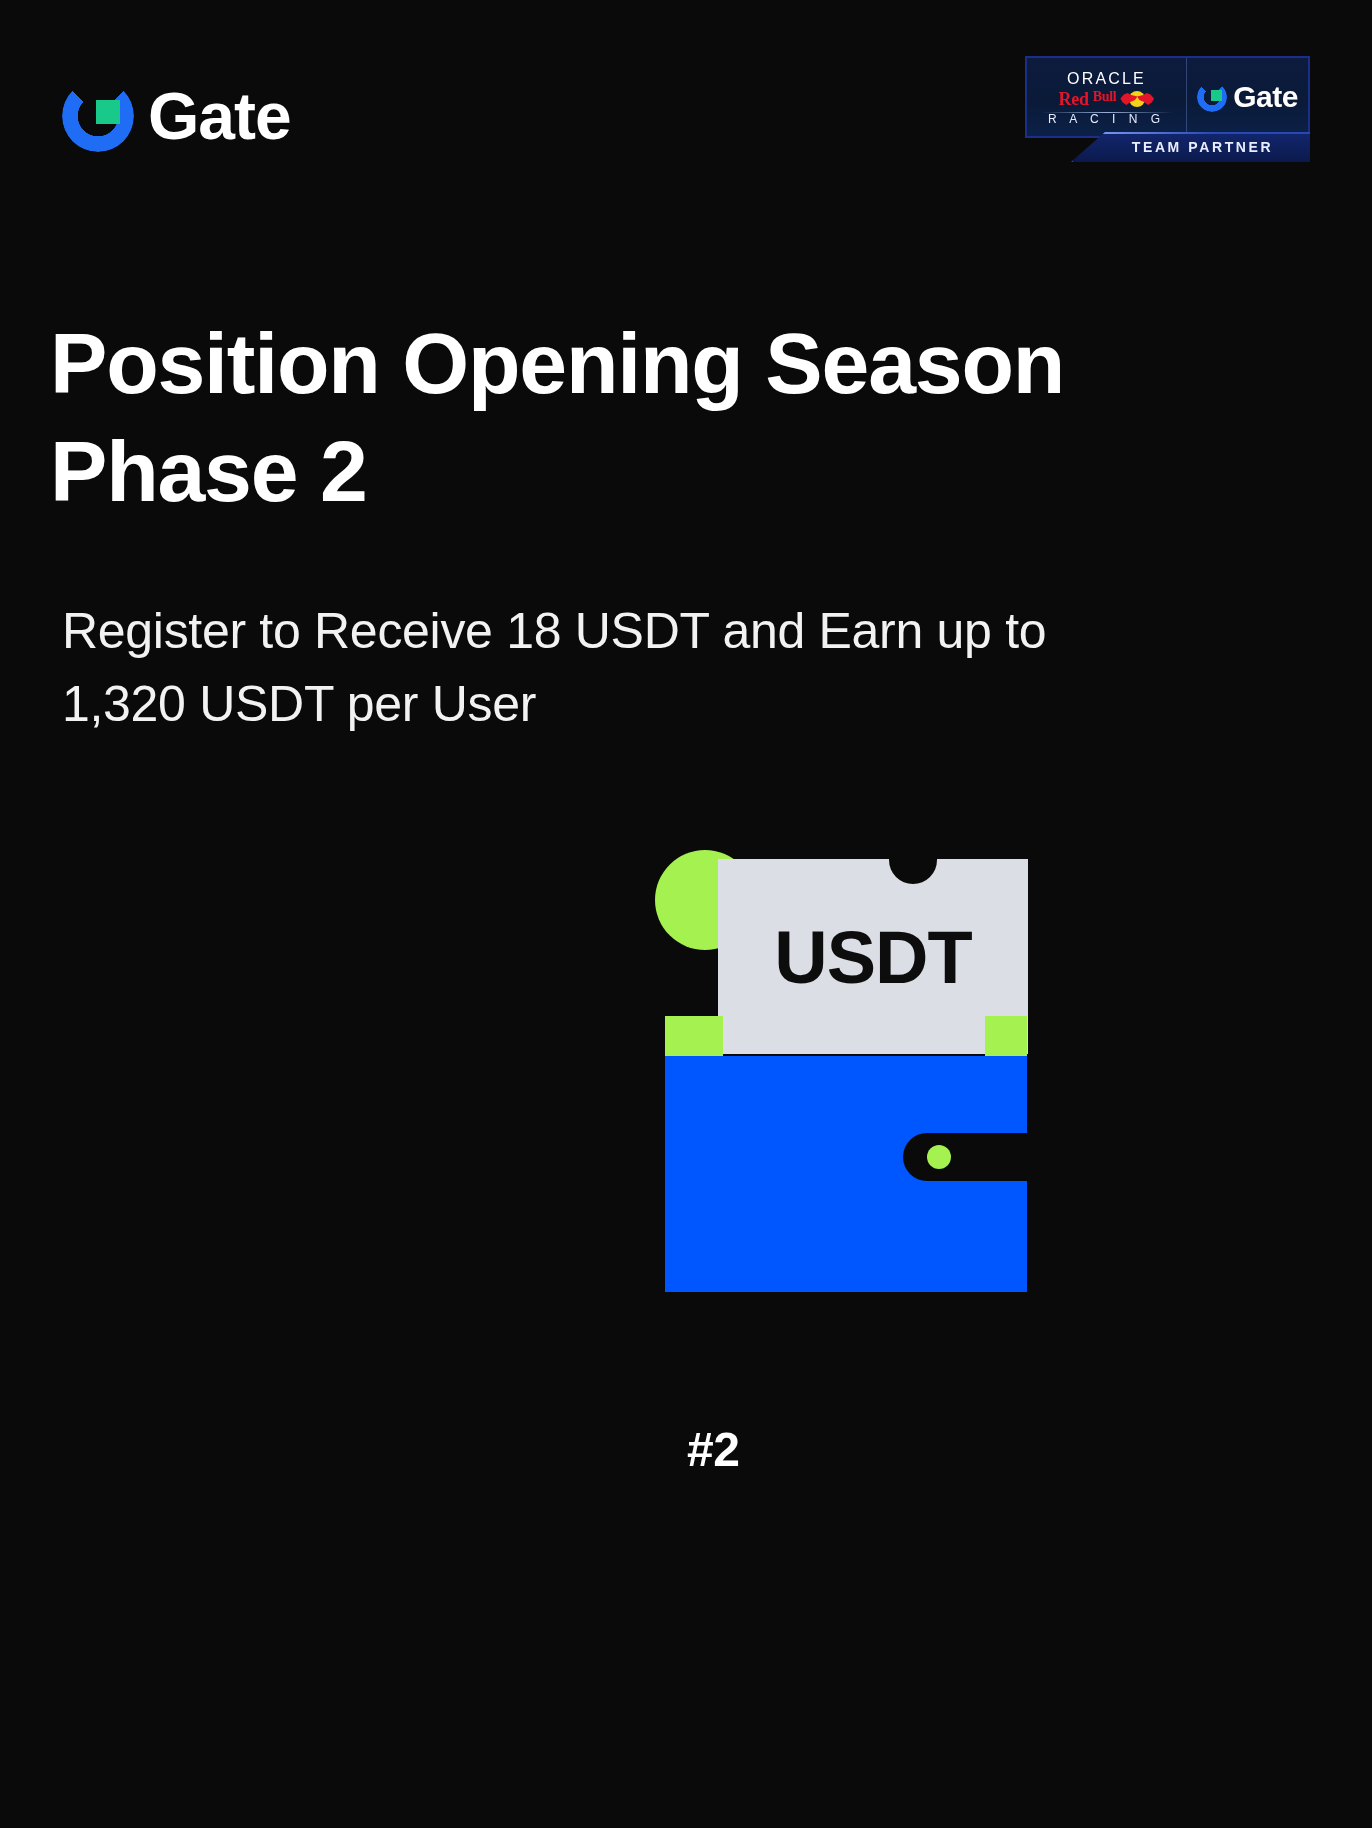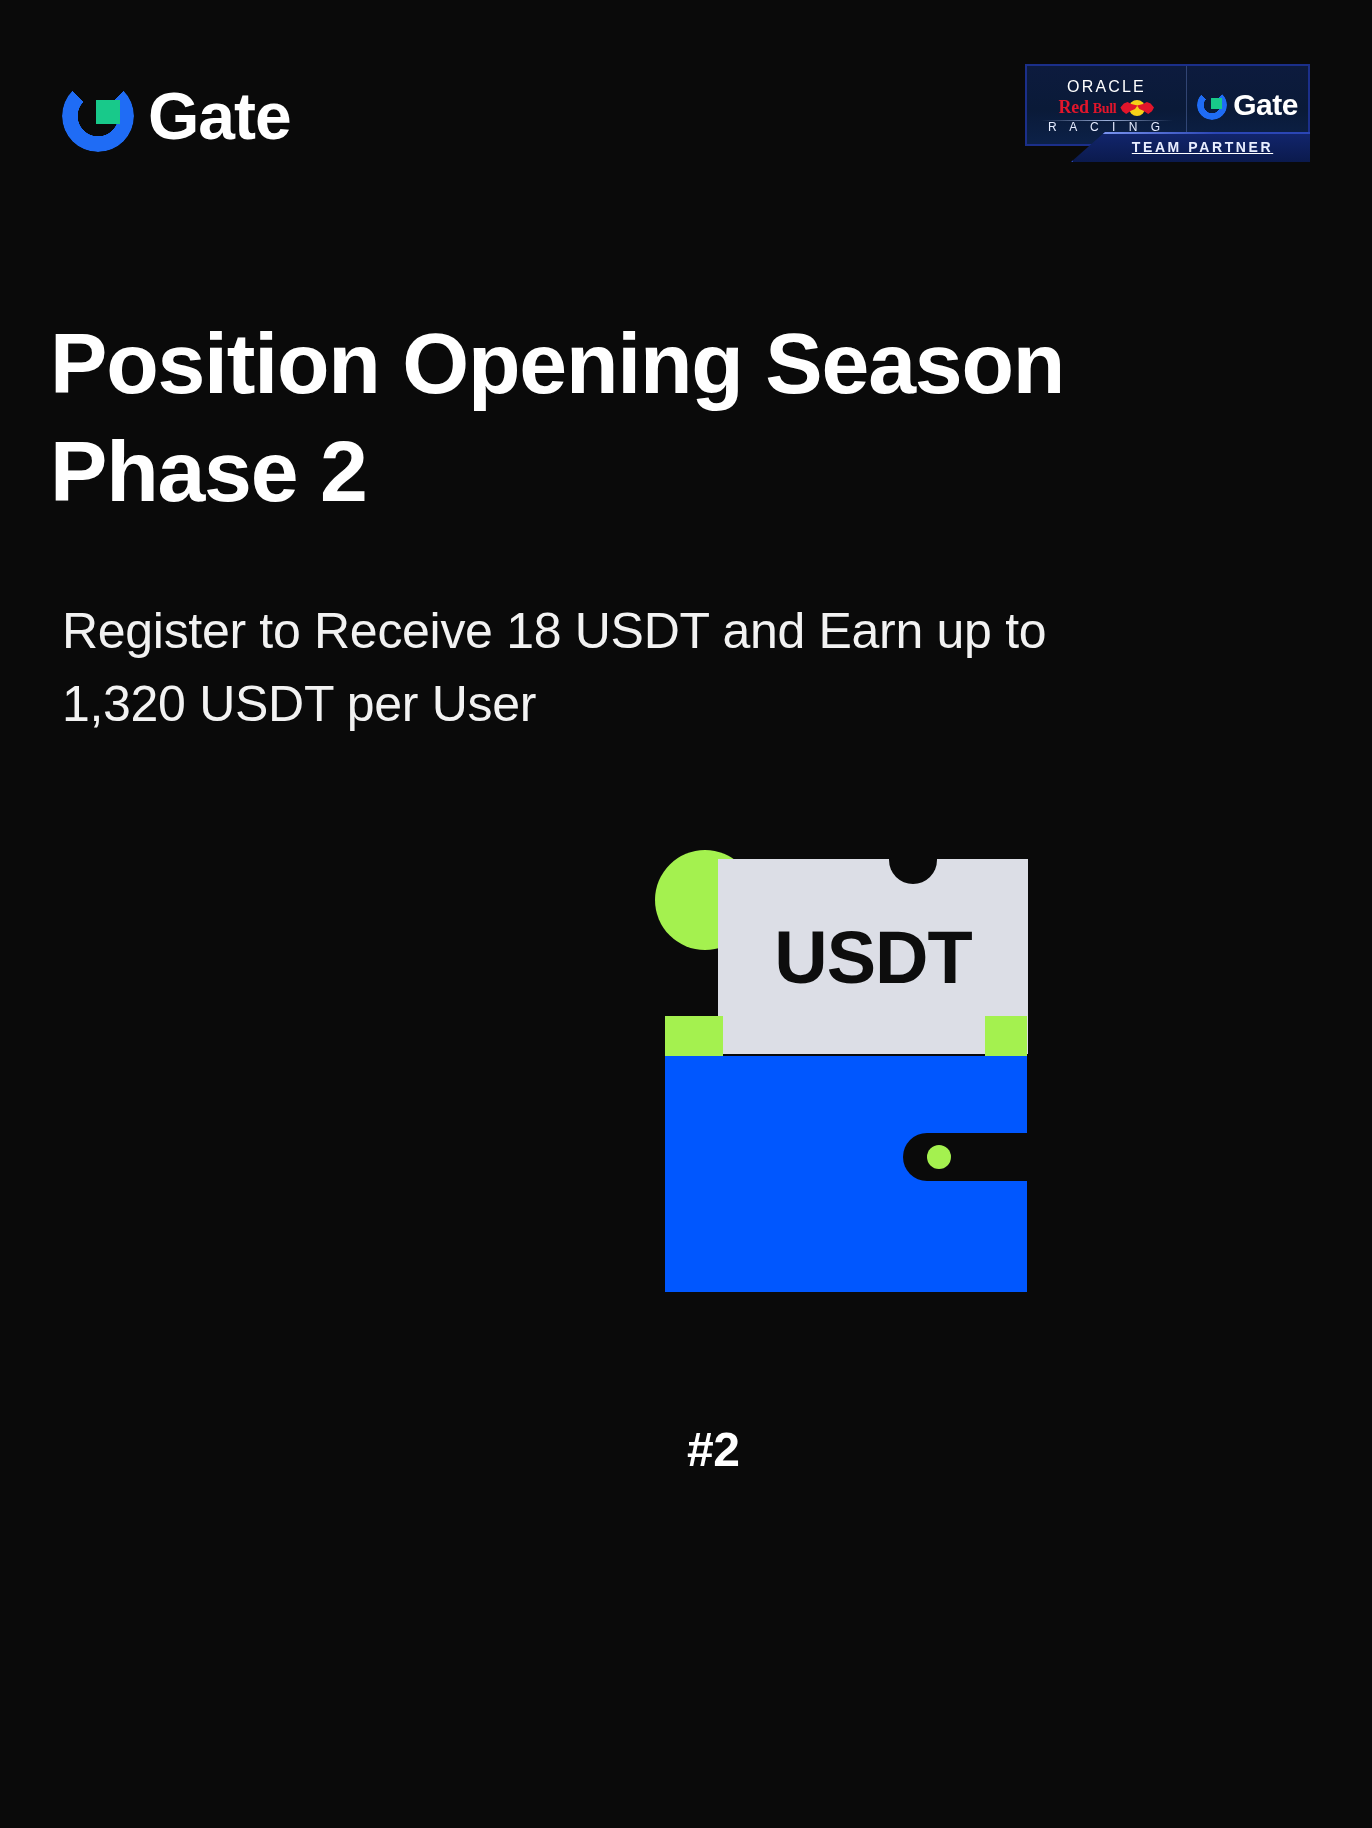--- a/index.html
+++ b/index.html
@@ -36,36 +36,36 @@
     font-size:66px; font-weight:700; letter-spacing:-1px;
     color:#ffffff; line-height:1;
   }
 
   
   .partner-badge {
     position:absolute; right:62px; top:52px;
     width:285px; height:112px;
   }
   .badge-main {
-    position:absolute; left:0; top:12px; width:285px; height:82px;
+    position:absolute; left:0; top:4px; width:285px; height:82px;
     background:linear-gradient(180deg,#0d1b3e 0%,#0a1a38 55%,#0c2148 100%);
     border:2px solid #1b2f8a;
     display:flex; align-items:center;
   }
   .rb-block {
     width:160px; height:100%;
     display:flex; flex-direction:column; align-items:center; justify-content:center;
     padding-top:2px;
     border-right:1px solid rgba(120,150,220,0.35);
   }
   .rb-oracle {
     font-size:16px; font-weight:400; letter-spacing:2.2px;
     color:#ffffff; line-height:1;
   }
-  .rb-redbull { display:flex; align-items:flex-end; gap:4px; margin-top:3px; }
+  .rb-redbull { display:flex; align-items:flex-start; gap:4px; margin-top:3px; }
   .rb-red { font-size:18px; font-weight:700; color:#e2152b; line-height:1;
             font-family:"Liberation Serif",serif; font-style:normal; letter-spacing:-0.3px; }
   .rb-bull { font-size:14px; font-weight:700; color:#e2152b; line-height:1;
              font-family:"Liberation Serif",serif; letter-spacing:-0.3px; }
   .rb-bulls { position:relative; width:34px; height:17px; }
   .rb-bulls .sun {
     position:absolute; left:9px; top:1px; width:16px; height:16px;
     border-radius:50%; background:#f5d118;
   }
   .rb-bulls .bullL, .rb-bulls .bullR {
@@ -96,21 +96,20 @@
     position:absolute; right:5px; top:8px; width:11px; height:11px; background:#18c98a;
   }
   .gate-word { font-size:30px; font-weight:700; color:#fff; letter-spacing:-0.5px; line-height:1; }
 
   .badge-strip {
     position:absolute; left:46px; top:80px; width:239px; height:30px;
     background:linear-gradient(180deg,#12266e 0%,#0b1a4d 100%);
     clip-path:polygon(34px 0, 100% 0, 100% 100%, 0 100%);
     display:flex; align-items:center; justify-content:center;
     border-left:2px solid #2b46b5;
-    text-decoration:underline;
   }
   .badge-strip::before{
     content:""; position:absolute; left:0; top:0; width:100%; height:2px;
     background:linear-gradient(90deg,#8fa8ff 0%, #2b46b5 60%, #2b46b5 100%);
   }
   .team-partner {
     font-size:14px; letter-spacing:2.6px; font-weight:700; color:#e9eeff; line-height:1;
     padding-left:22px;
   }
 

